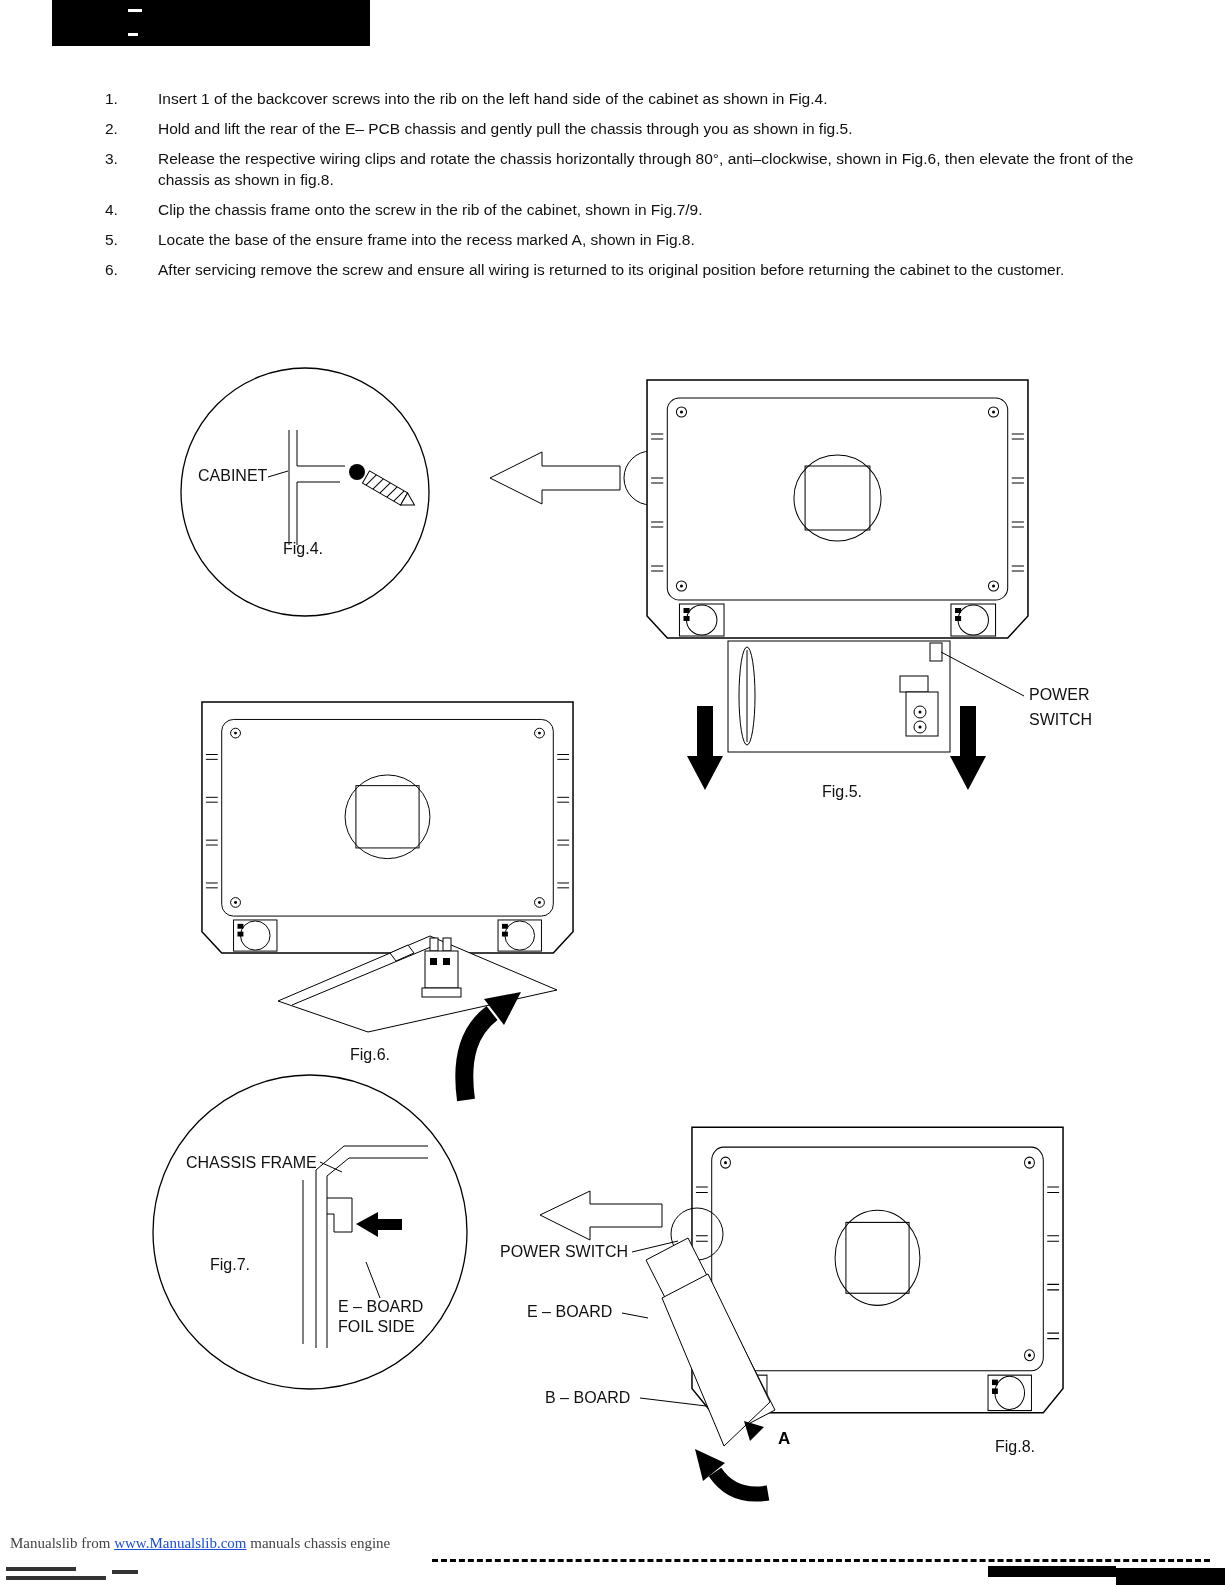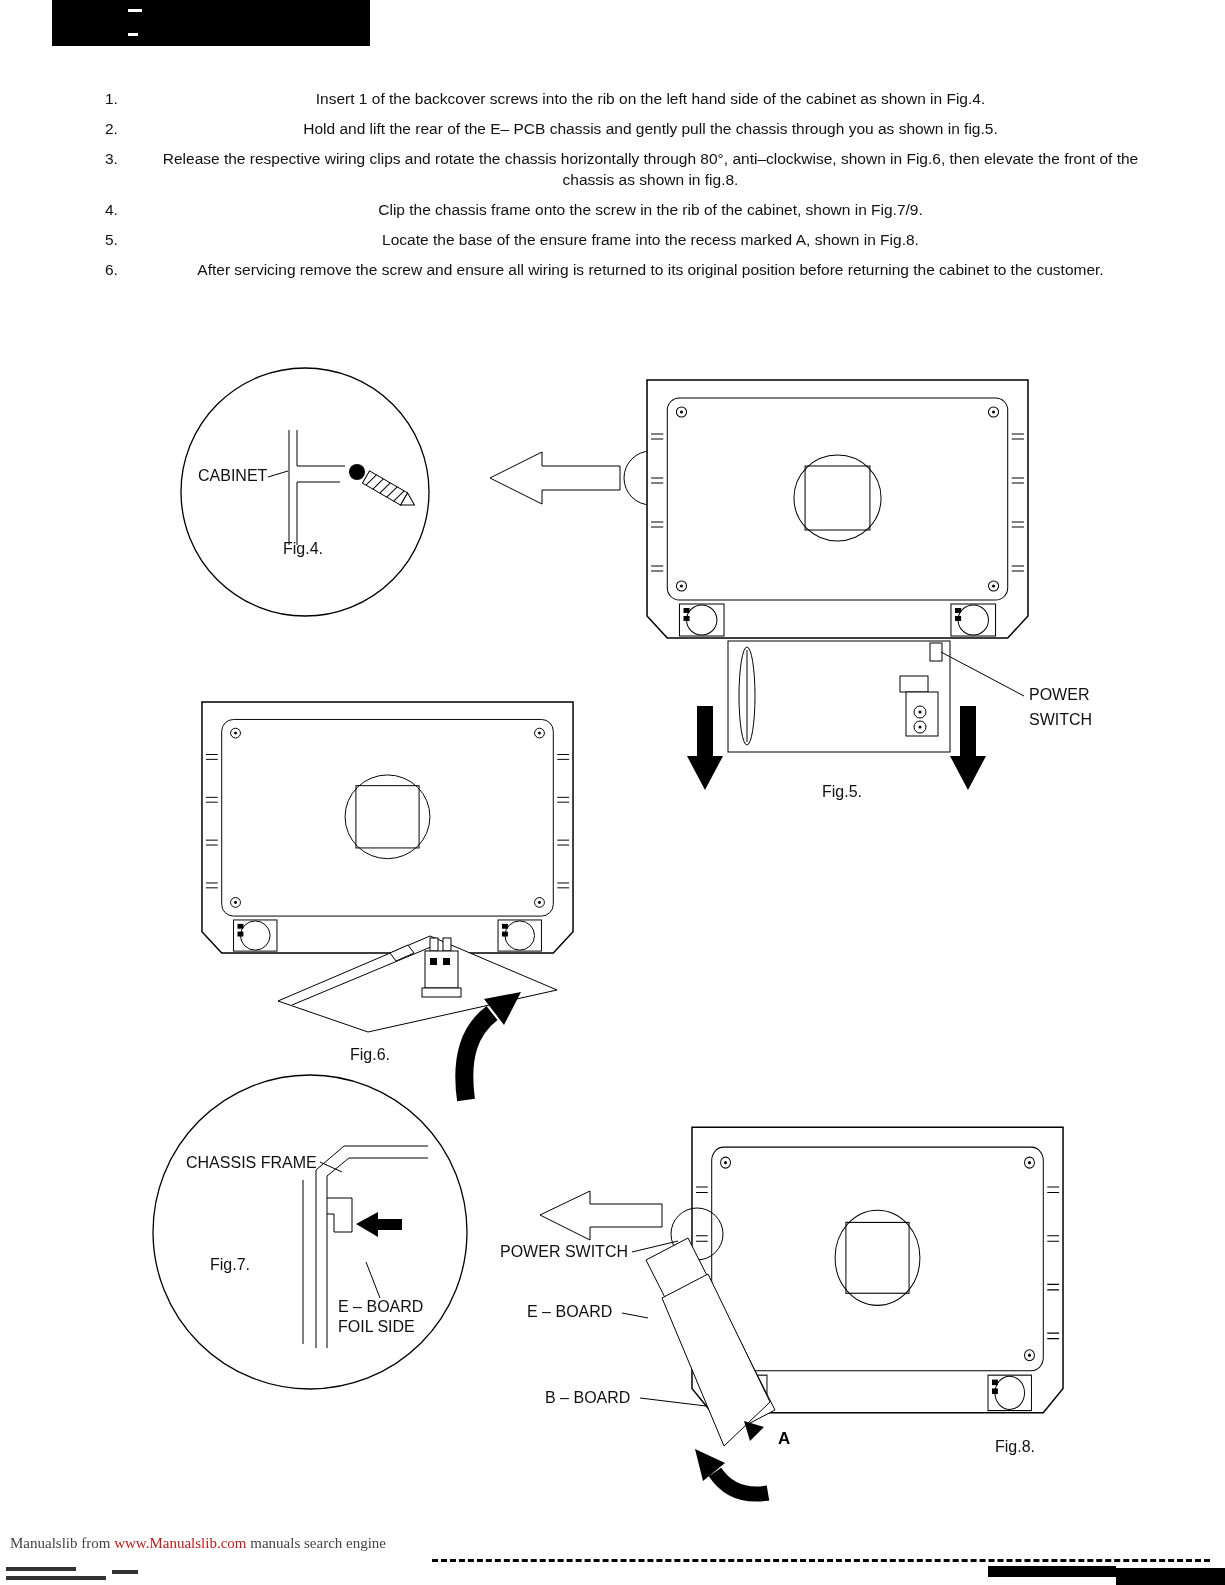--- a/index.html
+++ b/index.html
@@ -7,30 +7,30 @@
   .page{position:relative;width:1225px;height:1585px;background:#ffffff;overflow:hidden;
         font-family:"Liberation Sans",sans-serif;color:#111;}
   .header-bar{position:absolute;left:52px;top:0;width:318px;height:46px;background:#000;}
   .header-dash{position:absolute;background:#fff;}
   .dash1{left:76px;top:9px;width:14px;height:3px;}
   .dash2{left:76px;top:33px;width:10px;height:3px;}
 
   .instructions{position:absolute;left:105px;top:88px;width:1038px;font-size:15.5px;line-height:21px;}
   .instr{display:flex;margin-bottom:9px;}
   .instr .num{width:53px;flex:none;}
-  .instr .txt{flex:1;text-align:center;}
+  .instr .txt{flex:1;}
 
   svg.diagram{position:absolute;left:0;top:0;}
   .lbl{font-family:"Liberation Sans",sans-serif;font-size:16px;fill:#111;}
   .cap{font-family:"Liberation Sans",sans-serif;font-size:16px;fill:#111;}
   .lblb{font-family:"Liberation Sans",sans-serif;font-size:17px;font-weight:bold;fill:#000;}
 
   .footer{position:absolute;left:10px;top:1535px;font-family:"Liberation Serif",serif;
           font-size:15px;color:#444;}
-  .flink{color:#b91c1c;cursor:pointer;}
+  .flink{color:#1d4ed8;text-decoration:underline;cursor:pointer;}
 
   .cutline{position:absolute;left:432px;top:1559px;width:778px;height:0;border-top:3.5px dashed #000;}
   .blk1{position:absolute;left:1116px;top:1568px;width:109px;height:17px;background:#000;}
   .blk2{position:absolute;left:988px;top:1566px;width:128px;height:11px;background:#000;}
   .smudge{position:absolute;background:#333;}
   .sm1{left:6px;top:1567px;width:70px;height:4px;}
   .sm2{left:6px;top:1576px;width:100px;height:4px;}
   .sm3{left:112px;top:1570px;width:26px;height:4px;}
 </style>
 </head>
@@ -207,21 +207,21 @@
       <polygon points="744,1421 764,1427 750,1441" fill="#000"></polygon>
       <text x="778" y="1444" class="lblb">A</text>
       <g>
         <path d="M768,1493 Q733,1499 715,1472" stroke="#000" stroke-width="15" fill="none"></path>
         <polygon points="695,1449 725,1463 703,1481" fill="#000"></polygon>
       </g>
       <text x="995" y="1452" class="cap">Fig.8.</text>
     </g>
   </svg>
 
-  <div class="footer"><span>Manualslib from </span><span class="flink">www.Manualslib.com</span><span> manuals search engine</span></div>
+  <div class="footer"><span>Manualslib from </span><span class="flink">www.Manualslib.com</span><span> manuals chassis engine</span></div>
 
   <div class="cutline"></div>
   <div class="blk1"></div>
   <div class="blk2"></div>
   <div class="smudge sm1"></div>
   <div class="smudge sm2"></div>
   <div class="smudge sm3"></div>
 
 </div>
 

